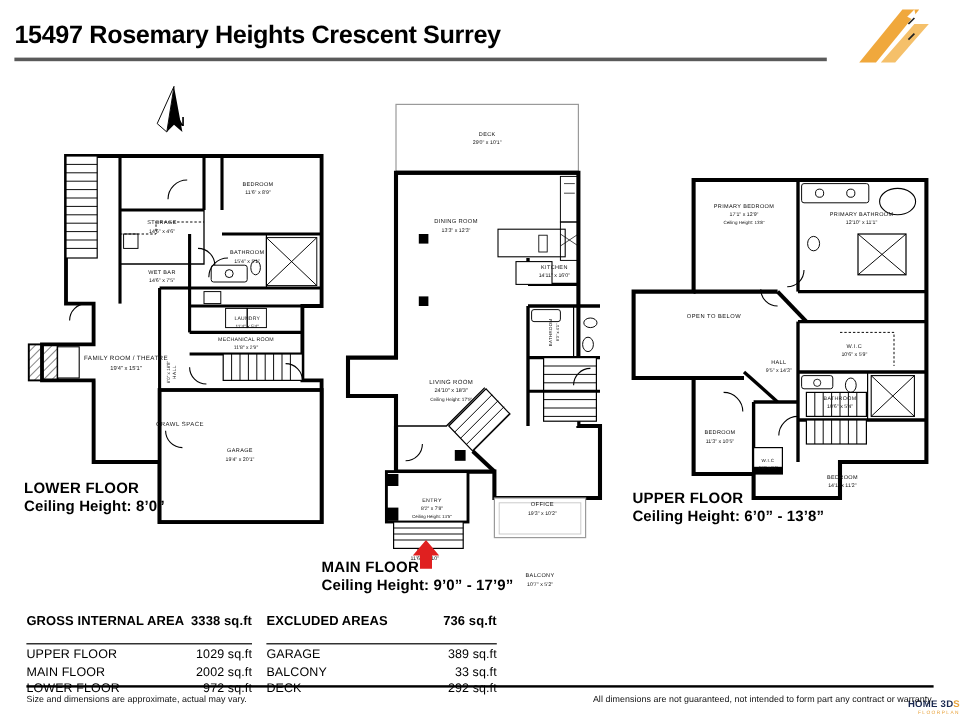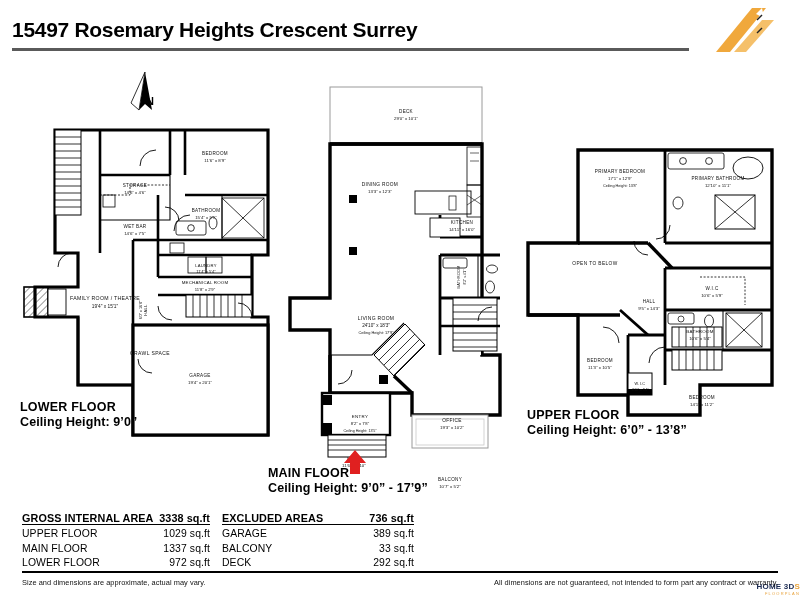--- a/index.html
+++ b/index.html
@@ -43,21 +43,21 @@
   #cap-upper{left:527px;top:408px;}
 
   
   .summary{position:absolute;left:22px;top:512px;width:400px;font-size:10.5px;}
   .sum-col{position:absolute;top:0;}
   .sum-col.left{left:0;width:188px;}
   .sum-col.right{left:200px;width:192px;}
   .sum-head{
     display:flex;justify-content:space-between;
     font-weight:bold;font-size:10.8px;letter-spacing:.1px;
-    padding-bottom:0;border-bottom:1.4px solid #000;
+    padding-bottom:12px;border-bottom:1.4px solid #000;
   }
   .sum-row{
     display:flex;justify-content:space-between;
     font-size:10.4px;padding-top:3.4px;letter-spacing:.1px;
   }
   .sum-rule{
     position:absolute;left:22px;top:571px;width:756px;height:2.4px;background:#000;
   }
   .foot{position:absolute;top:578px;font-size:7.4px;color:#111;letter-spacing:.05px;}
   #foot-left{left:22px;}
@@ -354,21 +354,21 @@
     </g>
 
     <g>
       <polygon points="355,395 366,408 360,408 360,419 350,419 350,408 344,408" fill="#e02020"></polygon>
     </g>
   </svg>
   </div>
 
   <div class="floor-cap" id="cap-lower">
     <div class="fc-name">LOWER FLOOR</div>
-    <div class="fc-ceil">Ceiling Height: 9’0”</div>
+    <div class="fc-ceil">Ceiling Height: 8’0”</div>
   </div>
   <div class="floor-cap" id="cap-main">
     <div class="fc-name">MAIN FLOOR</div>
     <div class="fc-ceil">Ceiling Height: 9’0” - 17’9”</div>
   </div>
   <div class="floor-cap" id="cap-upper">
     <div class="fc-name">UPPER FLOOR</div>
     <div class="fc-ceil">Ceiling Height: 6’0” - 13’8”</div>
   </div>
 
@@ -377,21 +377,21 @@
       <div class="sum-head">
         <span>GROSS INTERNAL AREA</span>
         <span>3338 sq.ft</span>
       </div>
       <div class="sum-row">
         <span>UPPER FLOOR</span>
         <span>1029 sq.ft</span>
       </div>
       <div class="sum-row">
         <span>MAIN FLOOR</span>
-        <span>1337 sq.ft</span>
+        <span>2002 sq.ft</span>
       </div>
       <div class="sum-row">
         <span>LOWER FLOOR</span>
         <span>972 sq.ft</span>
       </div>
     </div>
     <div class="sum-col right">
       <div class="sum-head">
         <span>EXCLUDED AREAS</span>
         <span>736 sq.ft</span>

